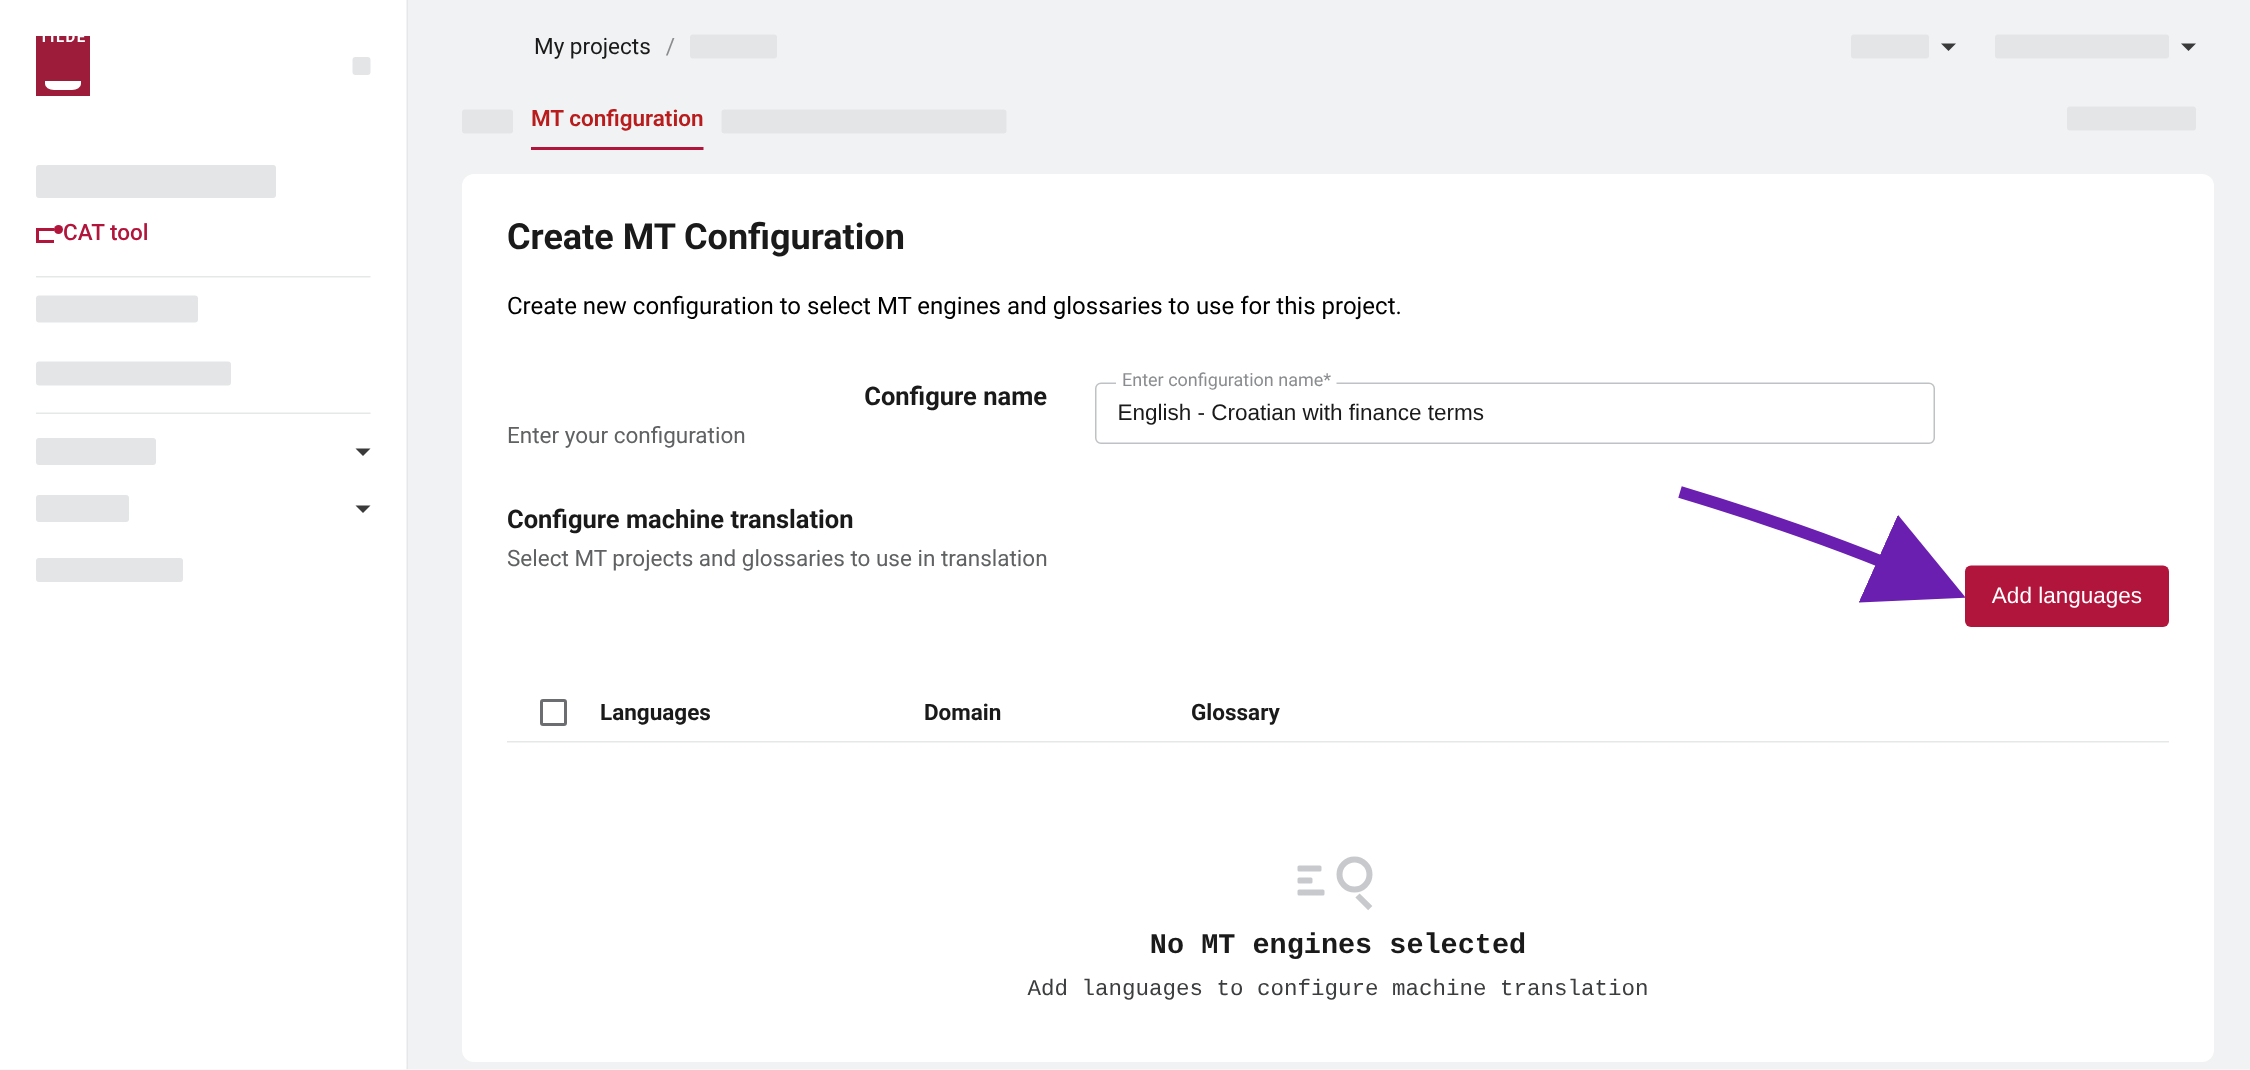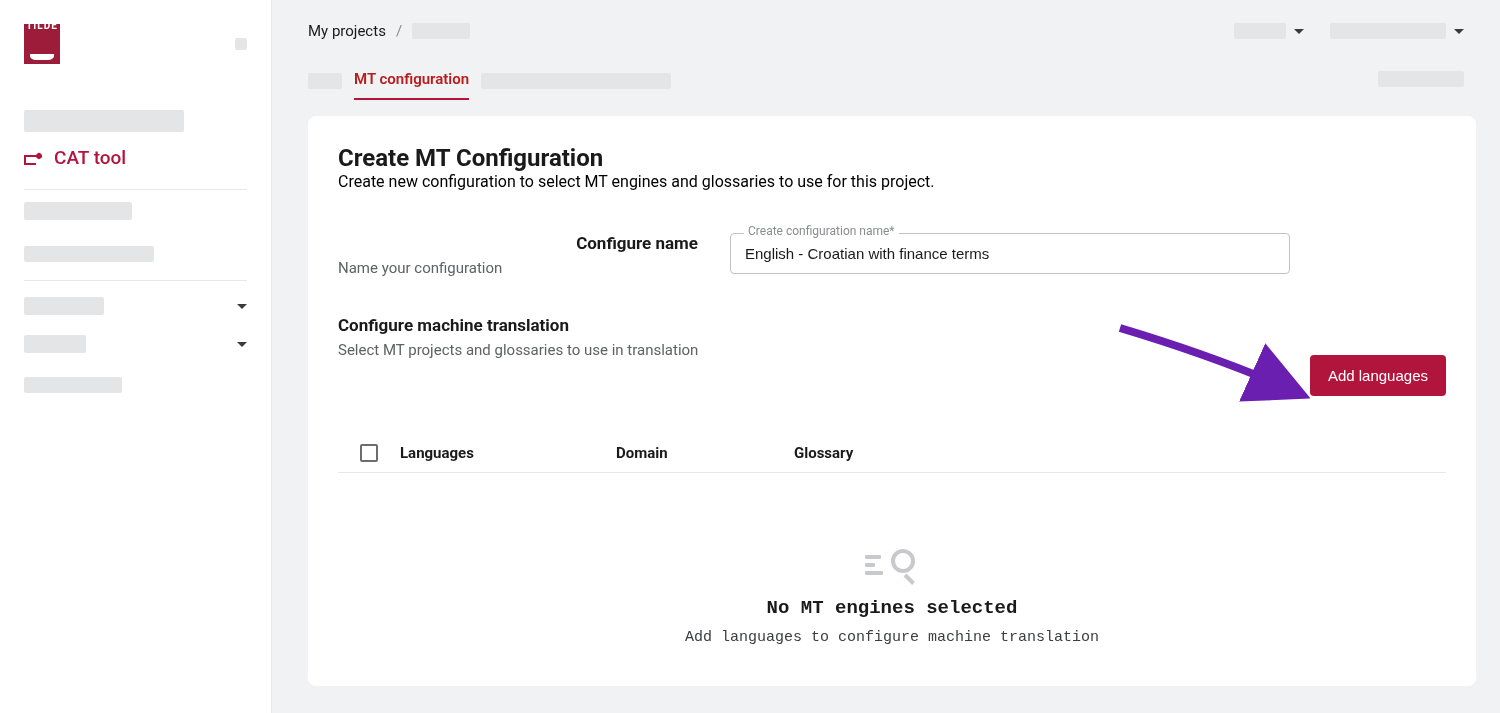--- a/index.html
+++ b/index.html
@@ -49,23 +49,23 @@
   .logo-caret { width:12px; height:12px; background:#e4e5e7; }
 
   .placeholder {
     background:#e4e5e7;
     border-radius:2px;
     display:block;
   }
 
   .side-block { padding: 0 24px; }
   .nav-item {
-    display:flex; align-items:center; gap:12px;
+    display:flex; align-items:center; gap:0;
     padding: 14px 24px;
-    font-size: 19px;
+    font-size: 15px;
     cursor:pointer;
   }
   .nav-item.active { color:#b2153c; font-weight:500; }
   .nav-item-icon {
     width:18px; height:14px;
     position:relative;
   }
   
   .nav-item-icon::before{
     content:"";
@@ -111,21 +111,21 @@
 
   .topbar {
     display:flex; align-items:center; justify-content:space-between;
     padding: 22px 36px 0 36px;
   }
   .breadcrumb {
     display:flex; align-items:center; gap:10px;
     font-size:15px;
   }
   .breadcrumb-sep { color:#8a8c8f; }
-  .breadcrumb a { color:#1a1a1a; text-decoration:none; cursor:pointer;}
+  .breadcrumb a { color:#1a1a1a; text-decoration:none; cursor:pointer;margin-left:48px;}
   .top-right { display:flex; align-items:center; gap:26px; }
   .dropdown-ph { display:flex; align-items:center; gap:8px; cursor:pointer;}
 
   .tabs {
     display:flex; align-items:center; gap:12px;
     padding: 22px 36px 0 36px;
     position: relative;
   }
   .tab {
     padding: 8px 0px 10px 0px;
@@ -146,21 +146,21 @@
   
   .card {
     margin: 16px 24px 0 36px;
     background:#fff;
     border-radius:8px;
     padding: 28px 30px 40px 30px;
     min-height: 560px;
     position: relative;
   }
   .card h1 {
-    font-size:24px; font-weight:700; margin-bottom:0;
+    font-size:24px; font-weight:700; margin-bottom:22px;
   }
   .card .subtitle {
     font-size:16px; color:#000000;
   }
 
   .form-row {
     display:flex; margin-top:42px; gap:32px;
     align-items:flex-start;
   }
   .form-left { flex: 0 0 360px; }
@@ -348,24 +348,24 @@
     </div>
   </div>
 
   <section class="card">
     <h1>Create MT Configuration</h1>
     <p class="subtitle">Create new configuration to select MT engines and glossaries to use for this project.</p>
 
     <div class="form-row">
       <div class="form-left">
         <h3>Configure name</h3>
-        <p>Name your configuration</p>
+        <p>Enter your configuration</p>
       </div>
       <div class="input-wrap">
-        <span class="float-label">Create configuration name*</span>
+        <span class="float-label">Enter configuration name*</span>
         <input class="text-input" type="text" value="English - Croatian with finance terms" style="">
       </div>
     </div>
 
     <div class="section2">
       <div class="section2-left">
         <h3>Configure machine translation</h3>
         <p>Select MT projects and glossaries to use in translation</p>
       </div>
       <button class="btn-primary">Add languages</button>

